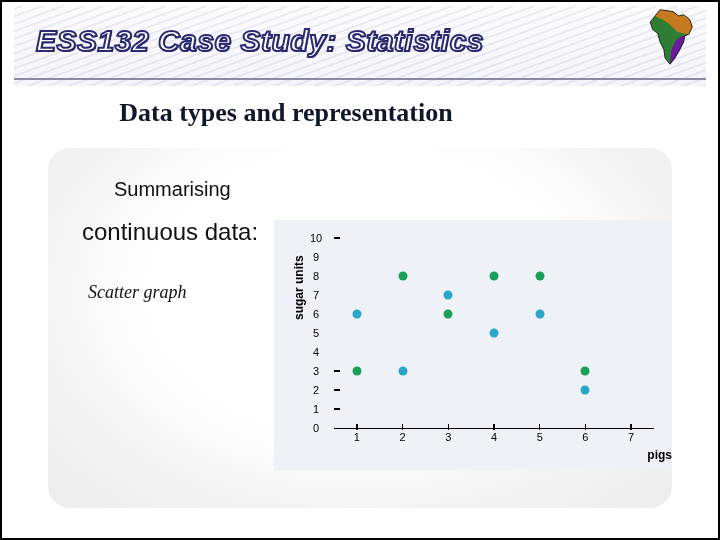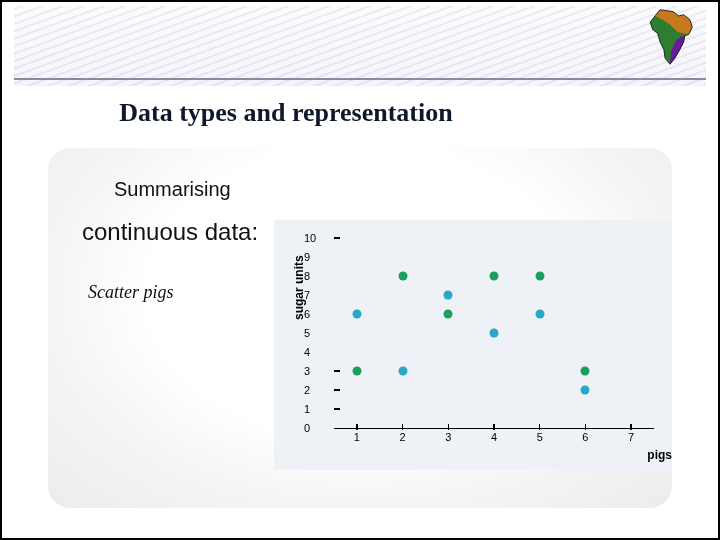--- a/index.html
+++ b/index.html
@@ -82,21 +82,21 @@
     position: absolute; left: 18px; top: 100px;
     transform: rotate(-90deg); transform-origin: left top;
     font-size: 12px; font-weight: 700; color: #000;
     white-space: nowrap;
   }
   .xlabel {
     position: absolute; left: 0; right: 0; top: 228px;
     text-align: right; font-size: 12px; font-weight: 700; color: #000;
   }
   .ytick {
-    position: absolute; font-size: 11px; color: #000; text-align: left;
+    position: absolute; font-size: 11px; color: #000; text-align: center;
     width: 24px; left: 30px; line-height: 1;
   }
   .ytick-mark {
     position: absolute; left: 60px; width: 6px; height: 1.5px; background: #000;
   }
   .xtick {
     position: absolute; top: 212px; font-size: 11px; color: #000;
     transform: translateX(-50%); line-height: 1;
   }
   .xtick-mark {
@@ -108,34 +108,35 @@
   }
 </style>
 </head>
 <body>
 
 <div class="frame"></div>
 
 <div class="banner">
   <div class="banner-bg"></div>
   <div class="banner-underline"></div>
+  <div class="banner-title">ESS132 Case Study: Statistics</div>
   <svg class="africa" viewBox="0 0 100 100">
     <path d="M34 6 L55 9 L64 16 L72 14 L82 22 L86 34 L80 46 L74 48 L72 58 L66 70 L58 84 L50 94 L42 84 L40 70 L34 58 L30 44 L22 38 L18 26 L26 16 Z" fill="#2e7d32"></path>
     <path d="M34 6 L55 9 L64 16 L72 14 L82 22 L86 34 L80 46 L62 42 L50 30 L38 22 L26 16 Z" fill="#c67a1f"></path>
     <path d="M80 46 L74 48 L72 58 L66 70 L58 84 L50 94 L52 72 L58 58 L66 50 Z" fill="#6a1b9a"></path>
     <path d="M34 6 L55 9 L64 16 L72 14 L82 22 L86 34 L80 46 L74 48 L72 58 L66 70 L58 84 L50 94 L42 84 L40 70 L34 58 L30 44 L22 38 L18 26 L26 16 Z" fill="none" stroke="#000" stroke-width="1.2"></path>
   </svg>
 </div>
 
 <div class="subtitle">Data types and representation</div>
 
 <div class="card">
   <div class="h-summarising">Summarising</div>
   <div class="h-continuous">continuous data:</div>
-  <div class="h-scatter">Scatter pigs</div>
+  <div class="h-scatter">Scatter graph</div>
 
   <div class="chart">
     <div class="plot" id="plot">
         <div class="dot" style="background: rgb(26, 160, 90); left: 22.8571px; top: 133px;"></div>
         <div class="dot" style="background: rgb(26, 160, 90); left: 68.5714px; top: 38px;"></div>
         <div class="dot" style="background: rgb(26, 160, 90); left: 114.286px; top: 76px;"></div>
         <div class="dot" style="background: rgb(26, 160, 90); left: 160px; top: 38px;"></div>
         <div class="dot" style="background: rgb(26, 160, 90); left: 205.714px; top: 38px;"></div>
         <div class="dot" style="background: rgb(26, 160, 90); left: 251.429px; top: 133px;"></div>
         <div class="dot" style="background: rgb(42, 166, 201); left: 22.8571px; top: 76px;"></div>

